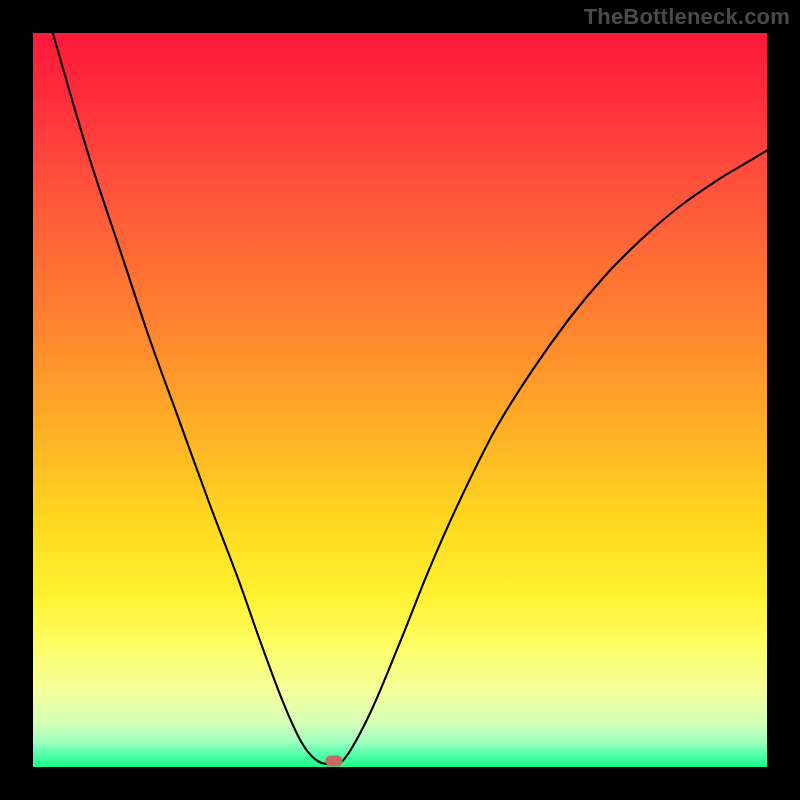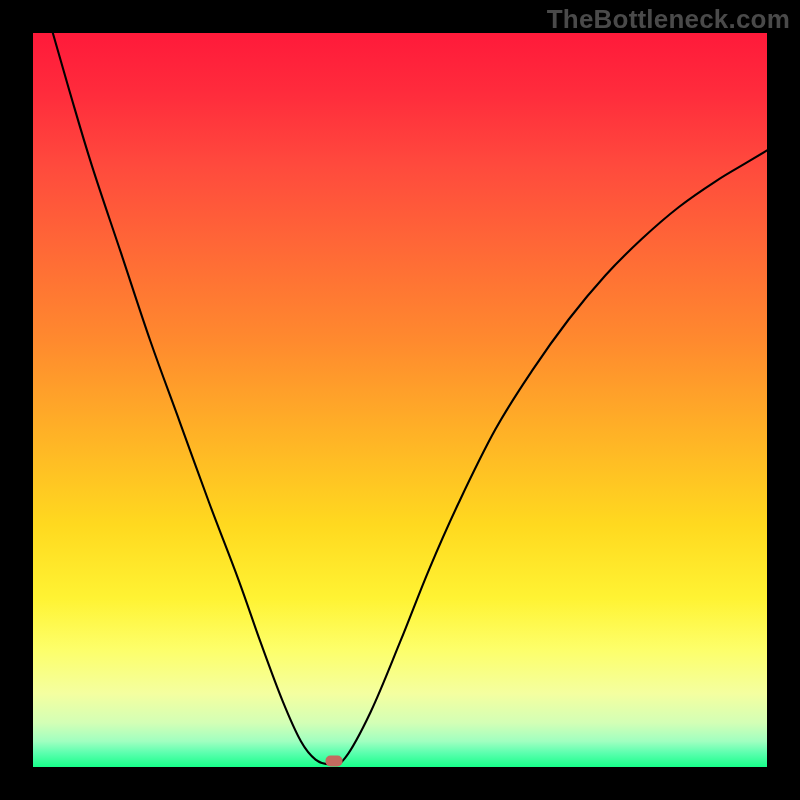--- a/index.html
+++ b/index.html
@@ -8,21 +8,21 @@
     width: 800px;
     height: 800px;
     background: #000;
     position: relative;
   }
   .watermark {
     position: absolute;
     top: 4px;
     right: 10px;
     font-family: Arial, Helvetica, sans-serif;
-    font-size: 26px;
+    font-size: 22px;
     font-weight: bold;
     color: #4a4a4a;
     letter-spacing: 0.2px;
   }
   .plot-area {
     position: absolute;
     left: 33px;
     top: 33px;
     width: 734px;
     height: 734px;

